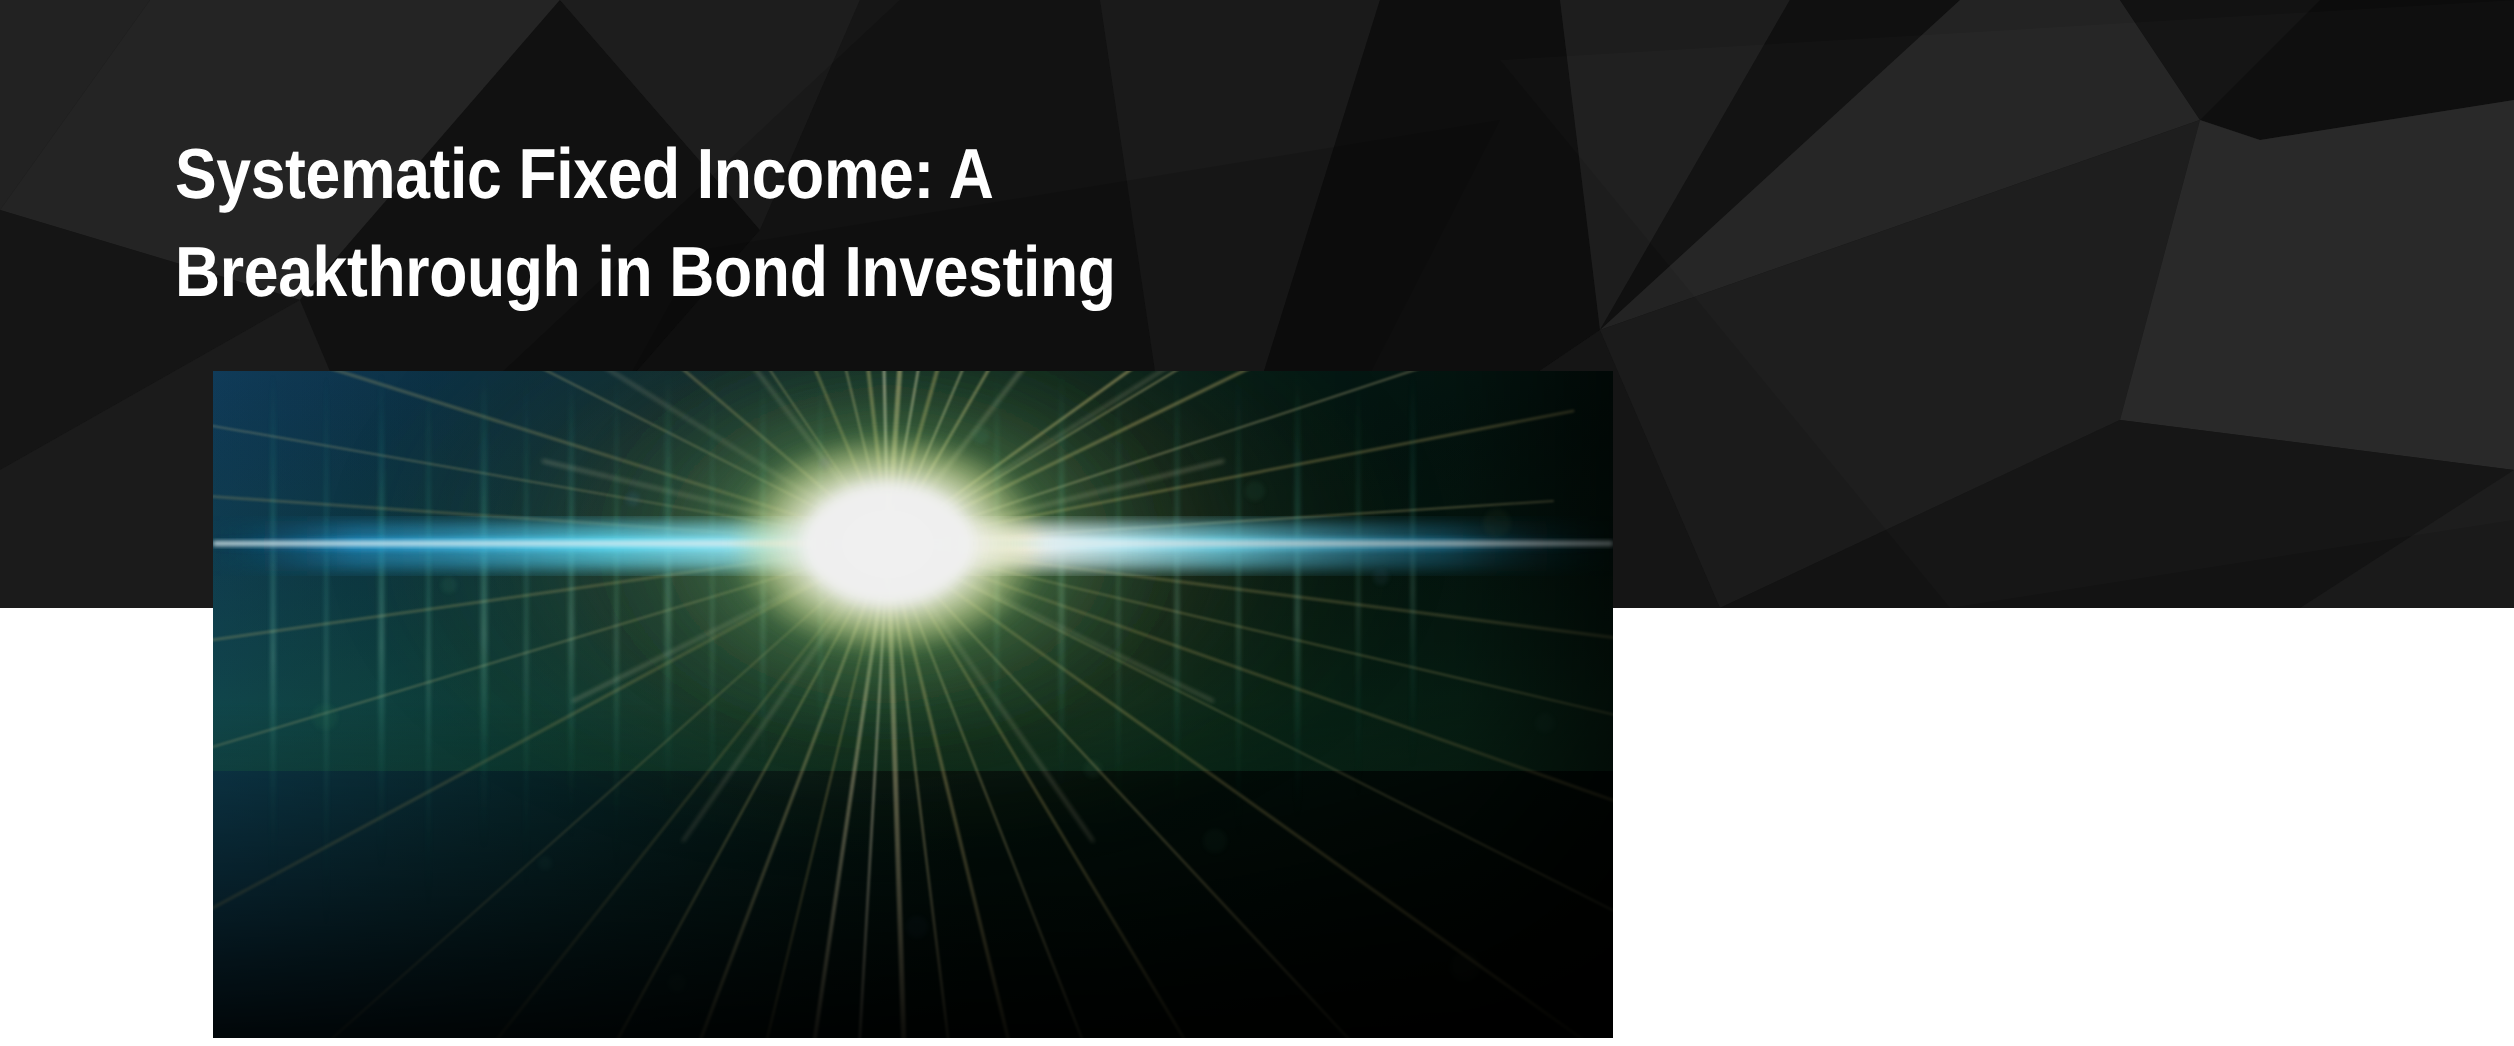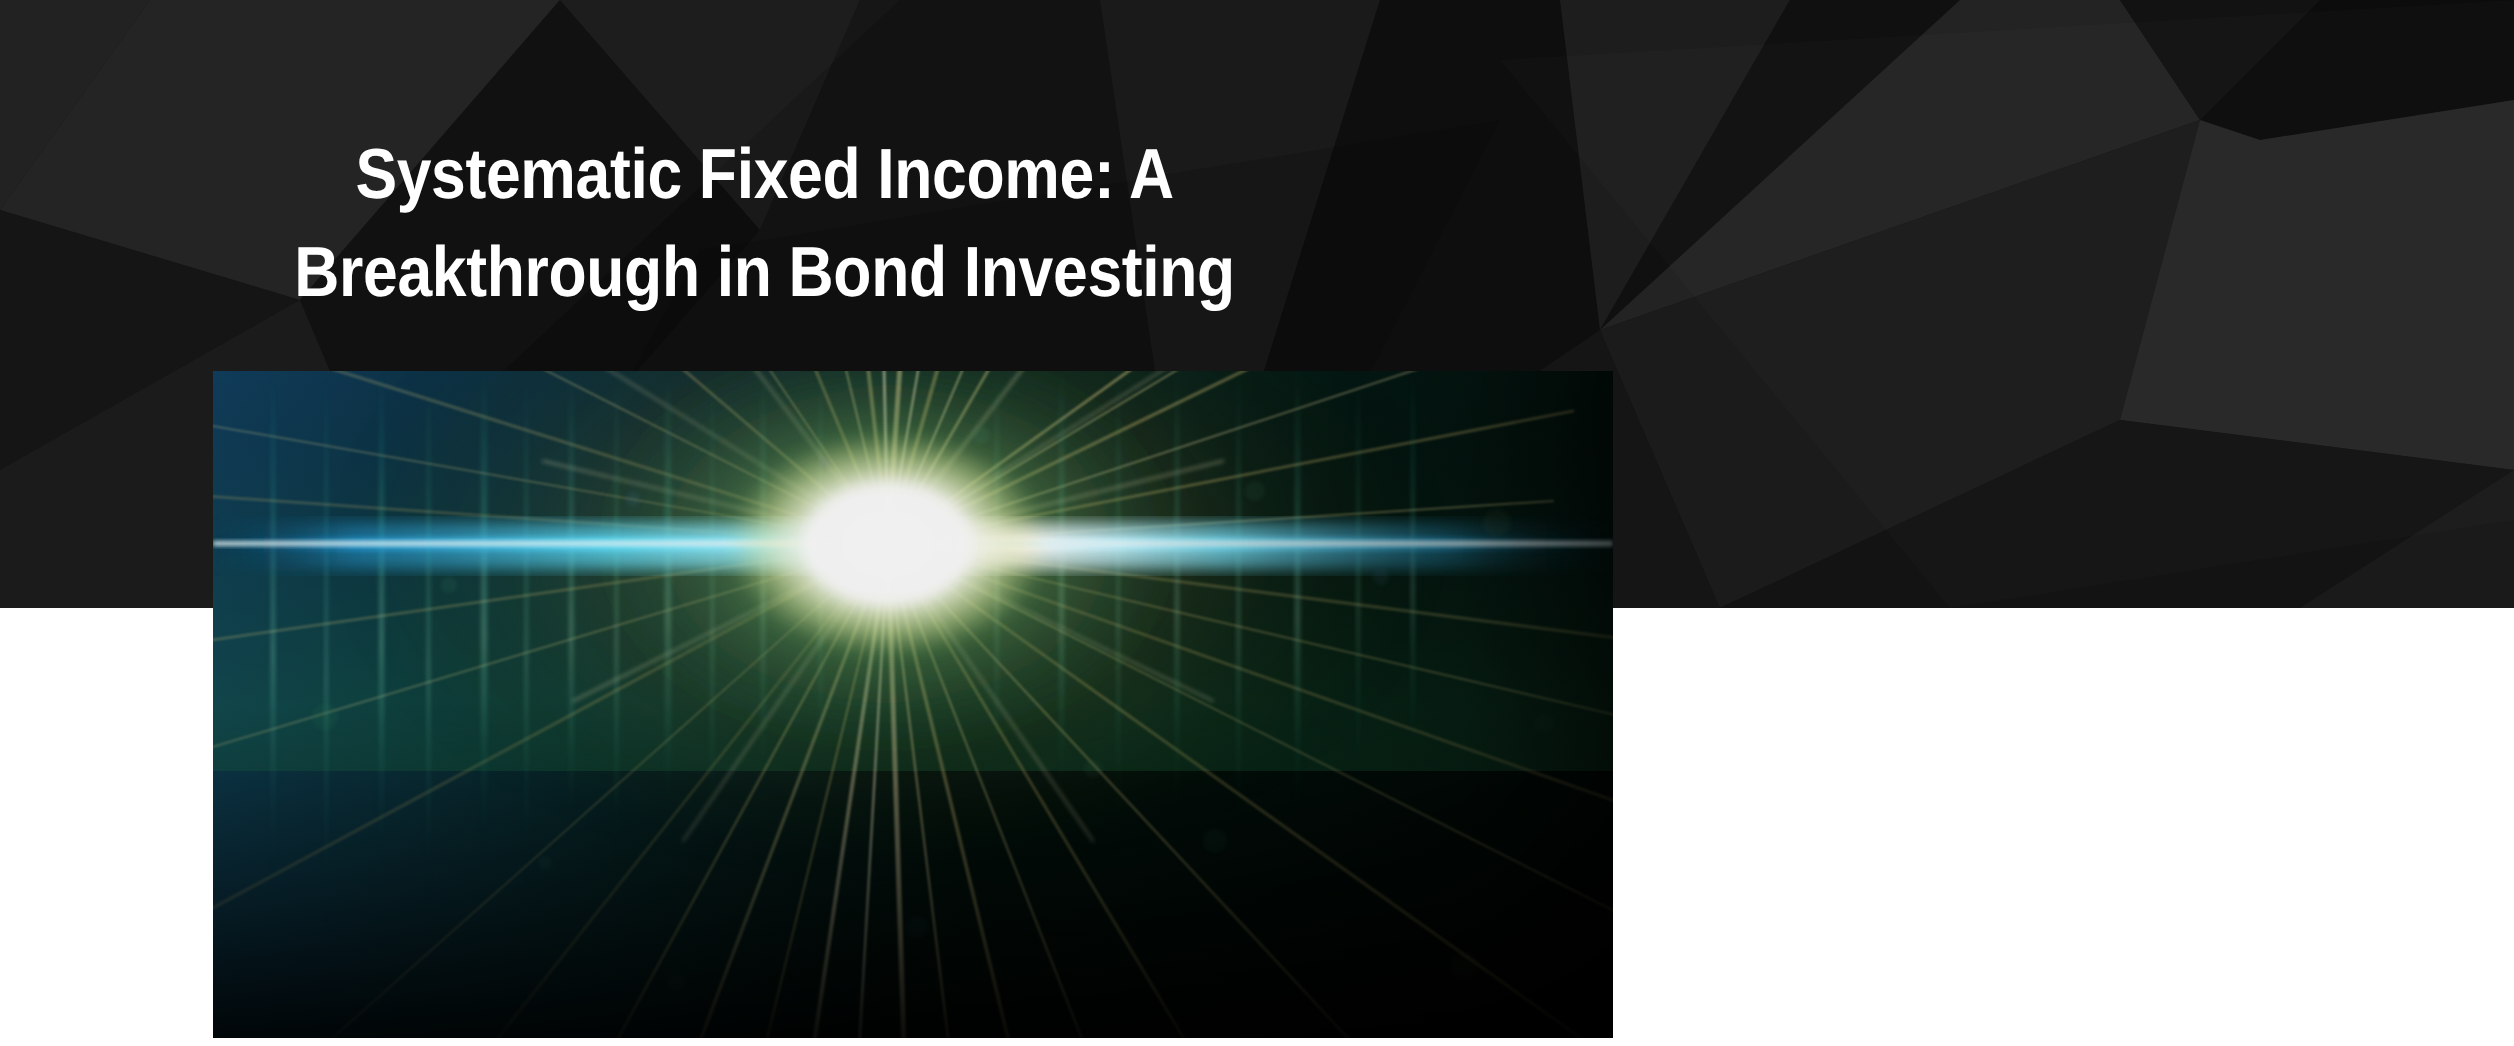--- a/index.html
+++ b/index.html
@@ -24,21 +24,20 @@
 
   
   .hero-band {
     position: absolute;
     left: 0;
     top: 0;
     width: 2514px;
     height: 608px;
     background: #161616;
     overflow: hidden;
-    text-align: center;
   }
   .poly-layer {
     position: absolute;
     left: 0; top: 0;
     width: 100%;
     height: 100%;
     display: block;
   }
 
   

